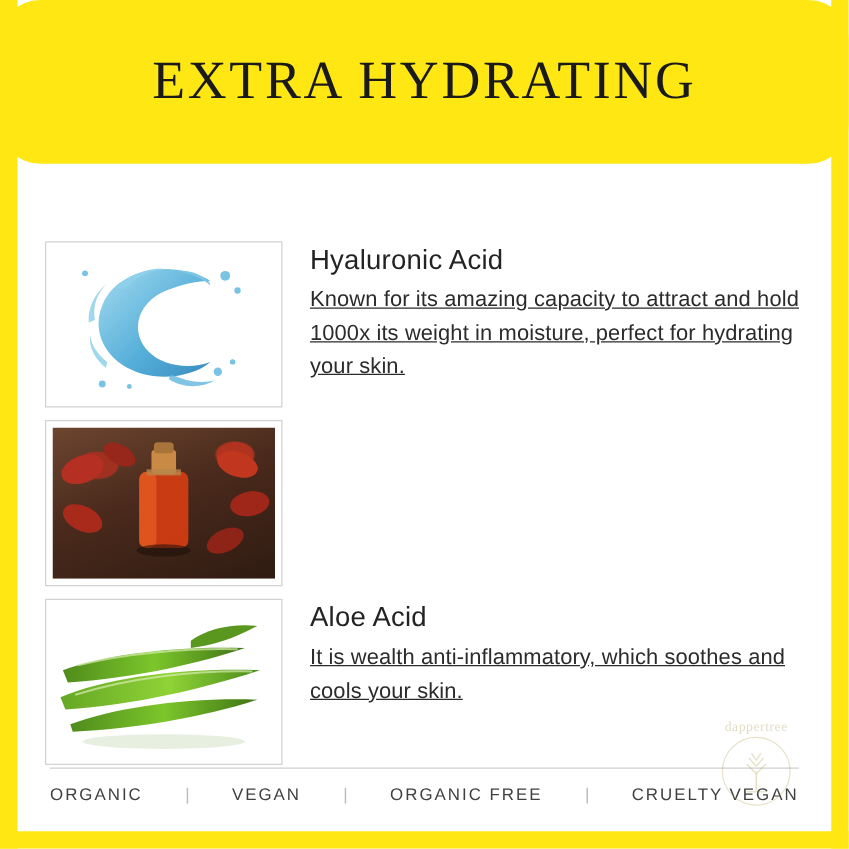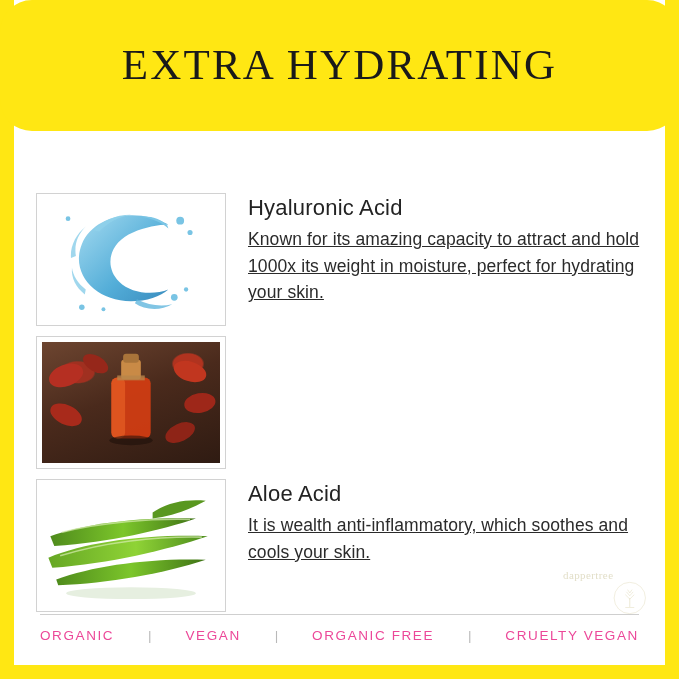--- a/index.html
+++ b/index.html
@@ -107,36 +107,38 @@
     bottom: 22px;
     border-top: 1px solid #cfcfcf;
     padding-top: 13px;
     display: flex;
     align-items: center;
     justify-content: space-between;
   }
   .footer-item {
     font-size: 13.5px;
     letter-spacing: 1.6px;
-    color: #ec4899;
+    color: #404040;
     white-space: nowrap;
   }
   .footer-sep {
     color: #b9b9b9;
     font-size: 13.5px;
   }
   .watermark {
     position: absolute;
     right: 18px;
     bottom: 12px;
     width: 84px;
     height: 84px;
     opacity: 0.33;
     color: #b9a94a;
     display: flex;
+    flex-direction: column;
+    align-items: center;
     justify-content: center;
     pointer-events: none;
   }
   .wm-name {
     font-family: "Liberation Serif", serif;
     font-size: 11px;
     color: #a59a55;
     letter-spacing: 0.4px;
   }
   

